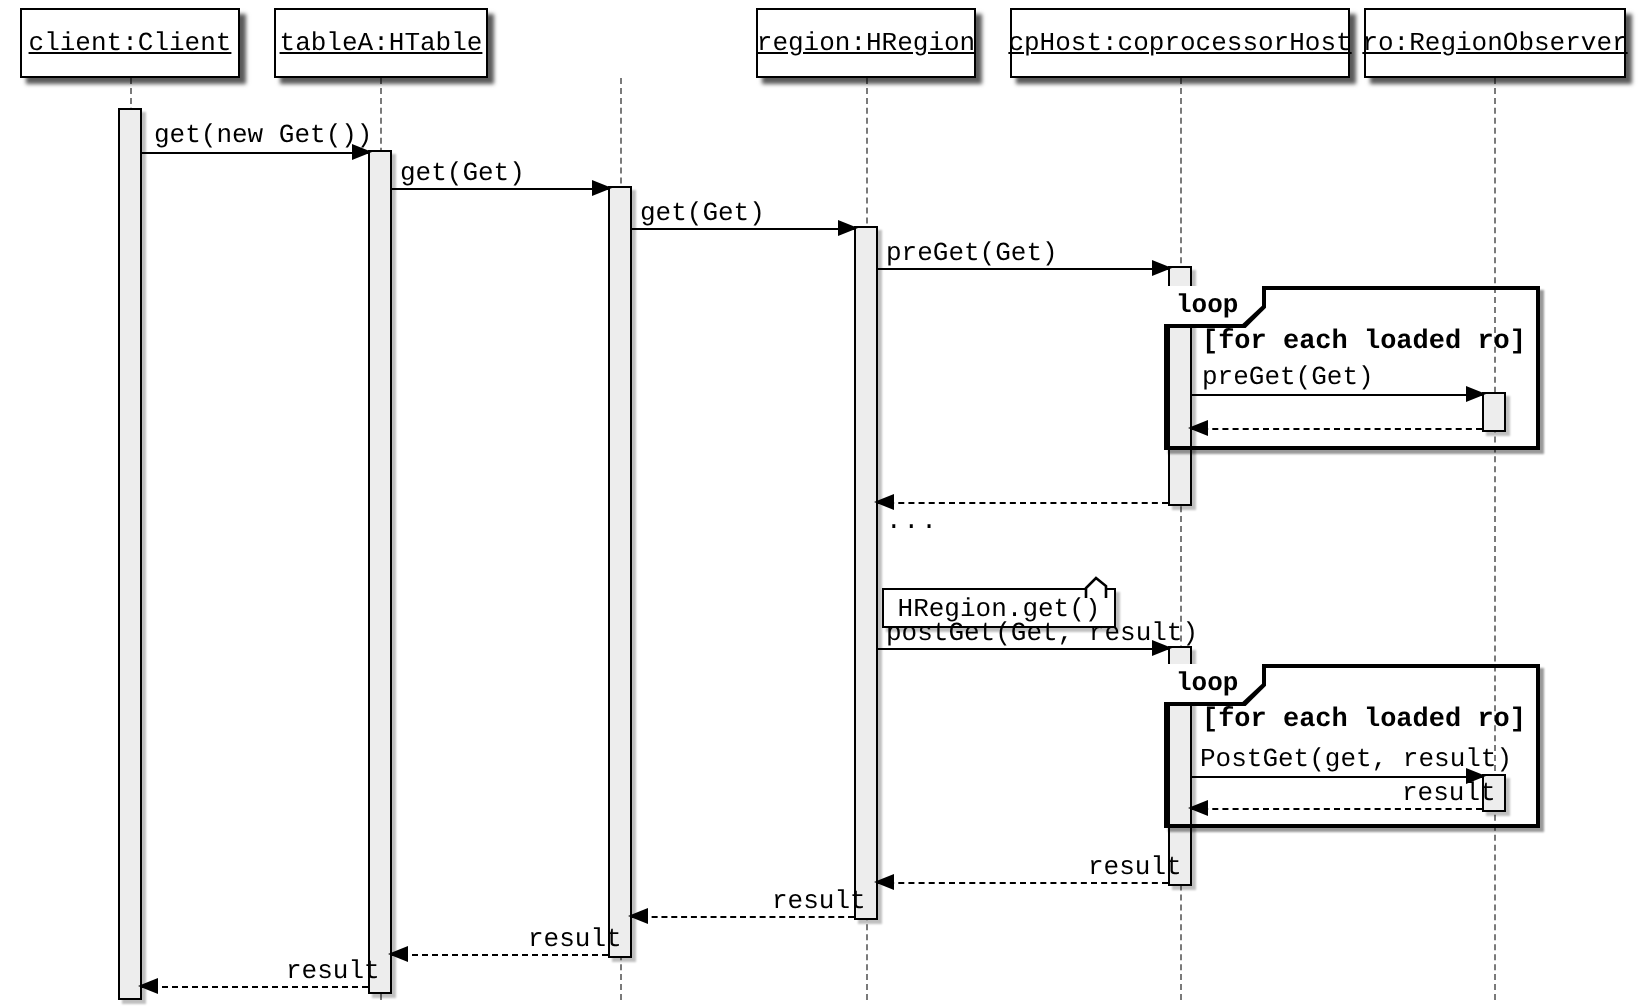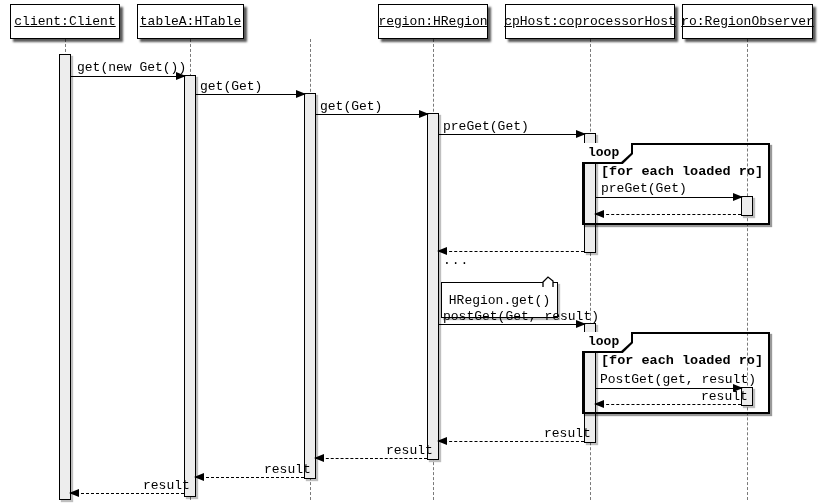--- a/index.html
+++ b/index.html
@@ -129,21 +129,21 @@
   <div class="msg-line dashed" style="left:596px;top:214px;width:145px;">
       <i class="head left"></i>
     </div>
 
   <div class="msg-line dashed" style="left:439px;top:251px;width:145px;">
       <i class="head left"></i>
     </div>
 
   <div class="ellipsis" style="left:443px;top:253px;">...</div>
 
-  <div class="note" style="left:441px;top:282px;width:117px;height:36px;">
+  <div class="note" style="left:441px;top:294px;width:117px;height:20px;">
     <span>HRegion.get()</span>
     <span class="note-fold">
       <svg width="13" height="12" viewBox="0 0 13 12">
           <path d="M1 11 V6 L6 1 L11 5 V11" fill="#ffffff" stroke="#000000" stroke-width="1.3"></path>
         </svg>
     </span>
   </div>
 
   <div class="label" style="left:443px;top:309px;">postGet(Get, result)</div>
   <div class="msg-line" style="left:439px;top:324px;width:145px;">

